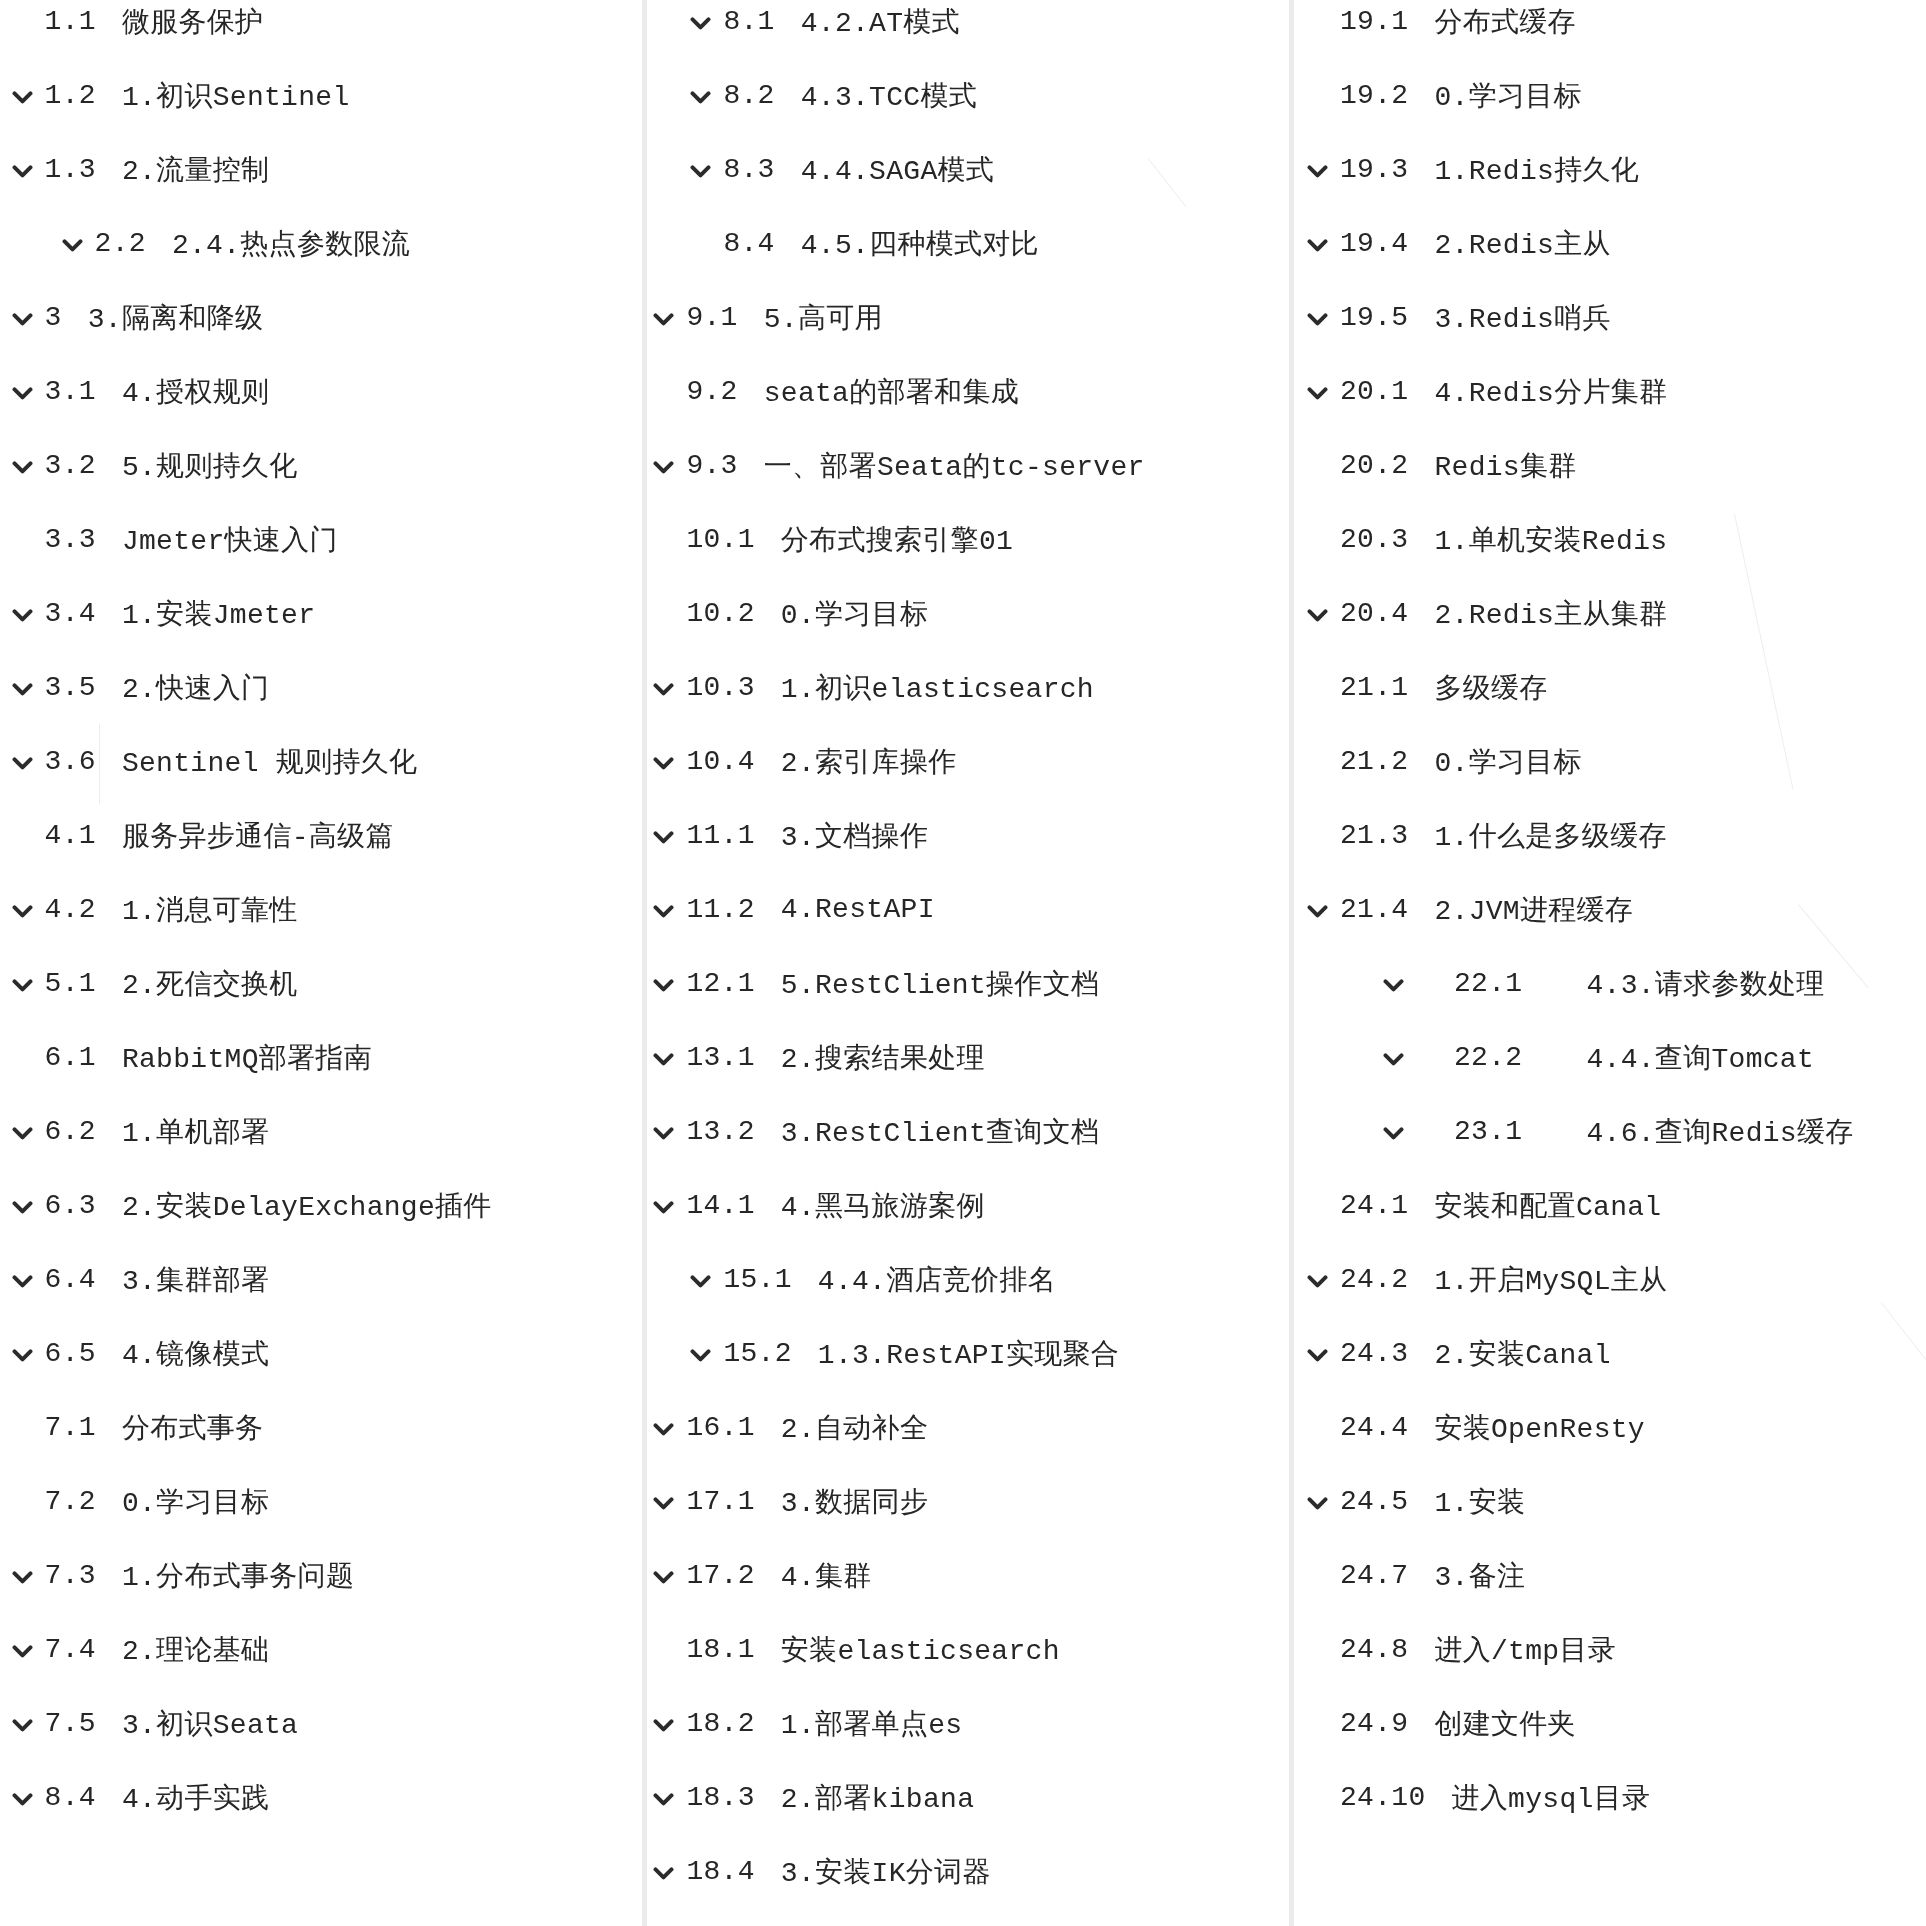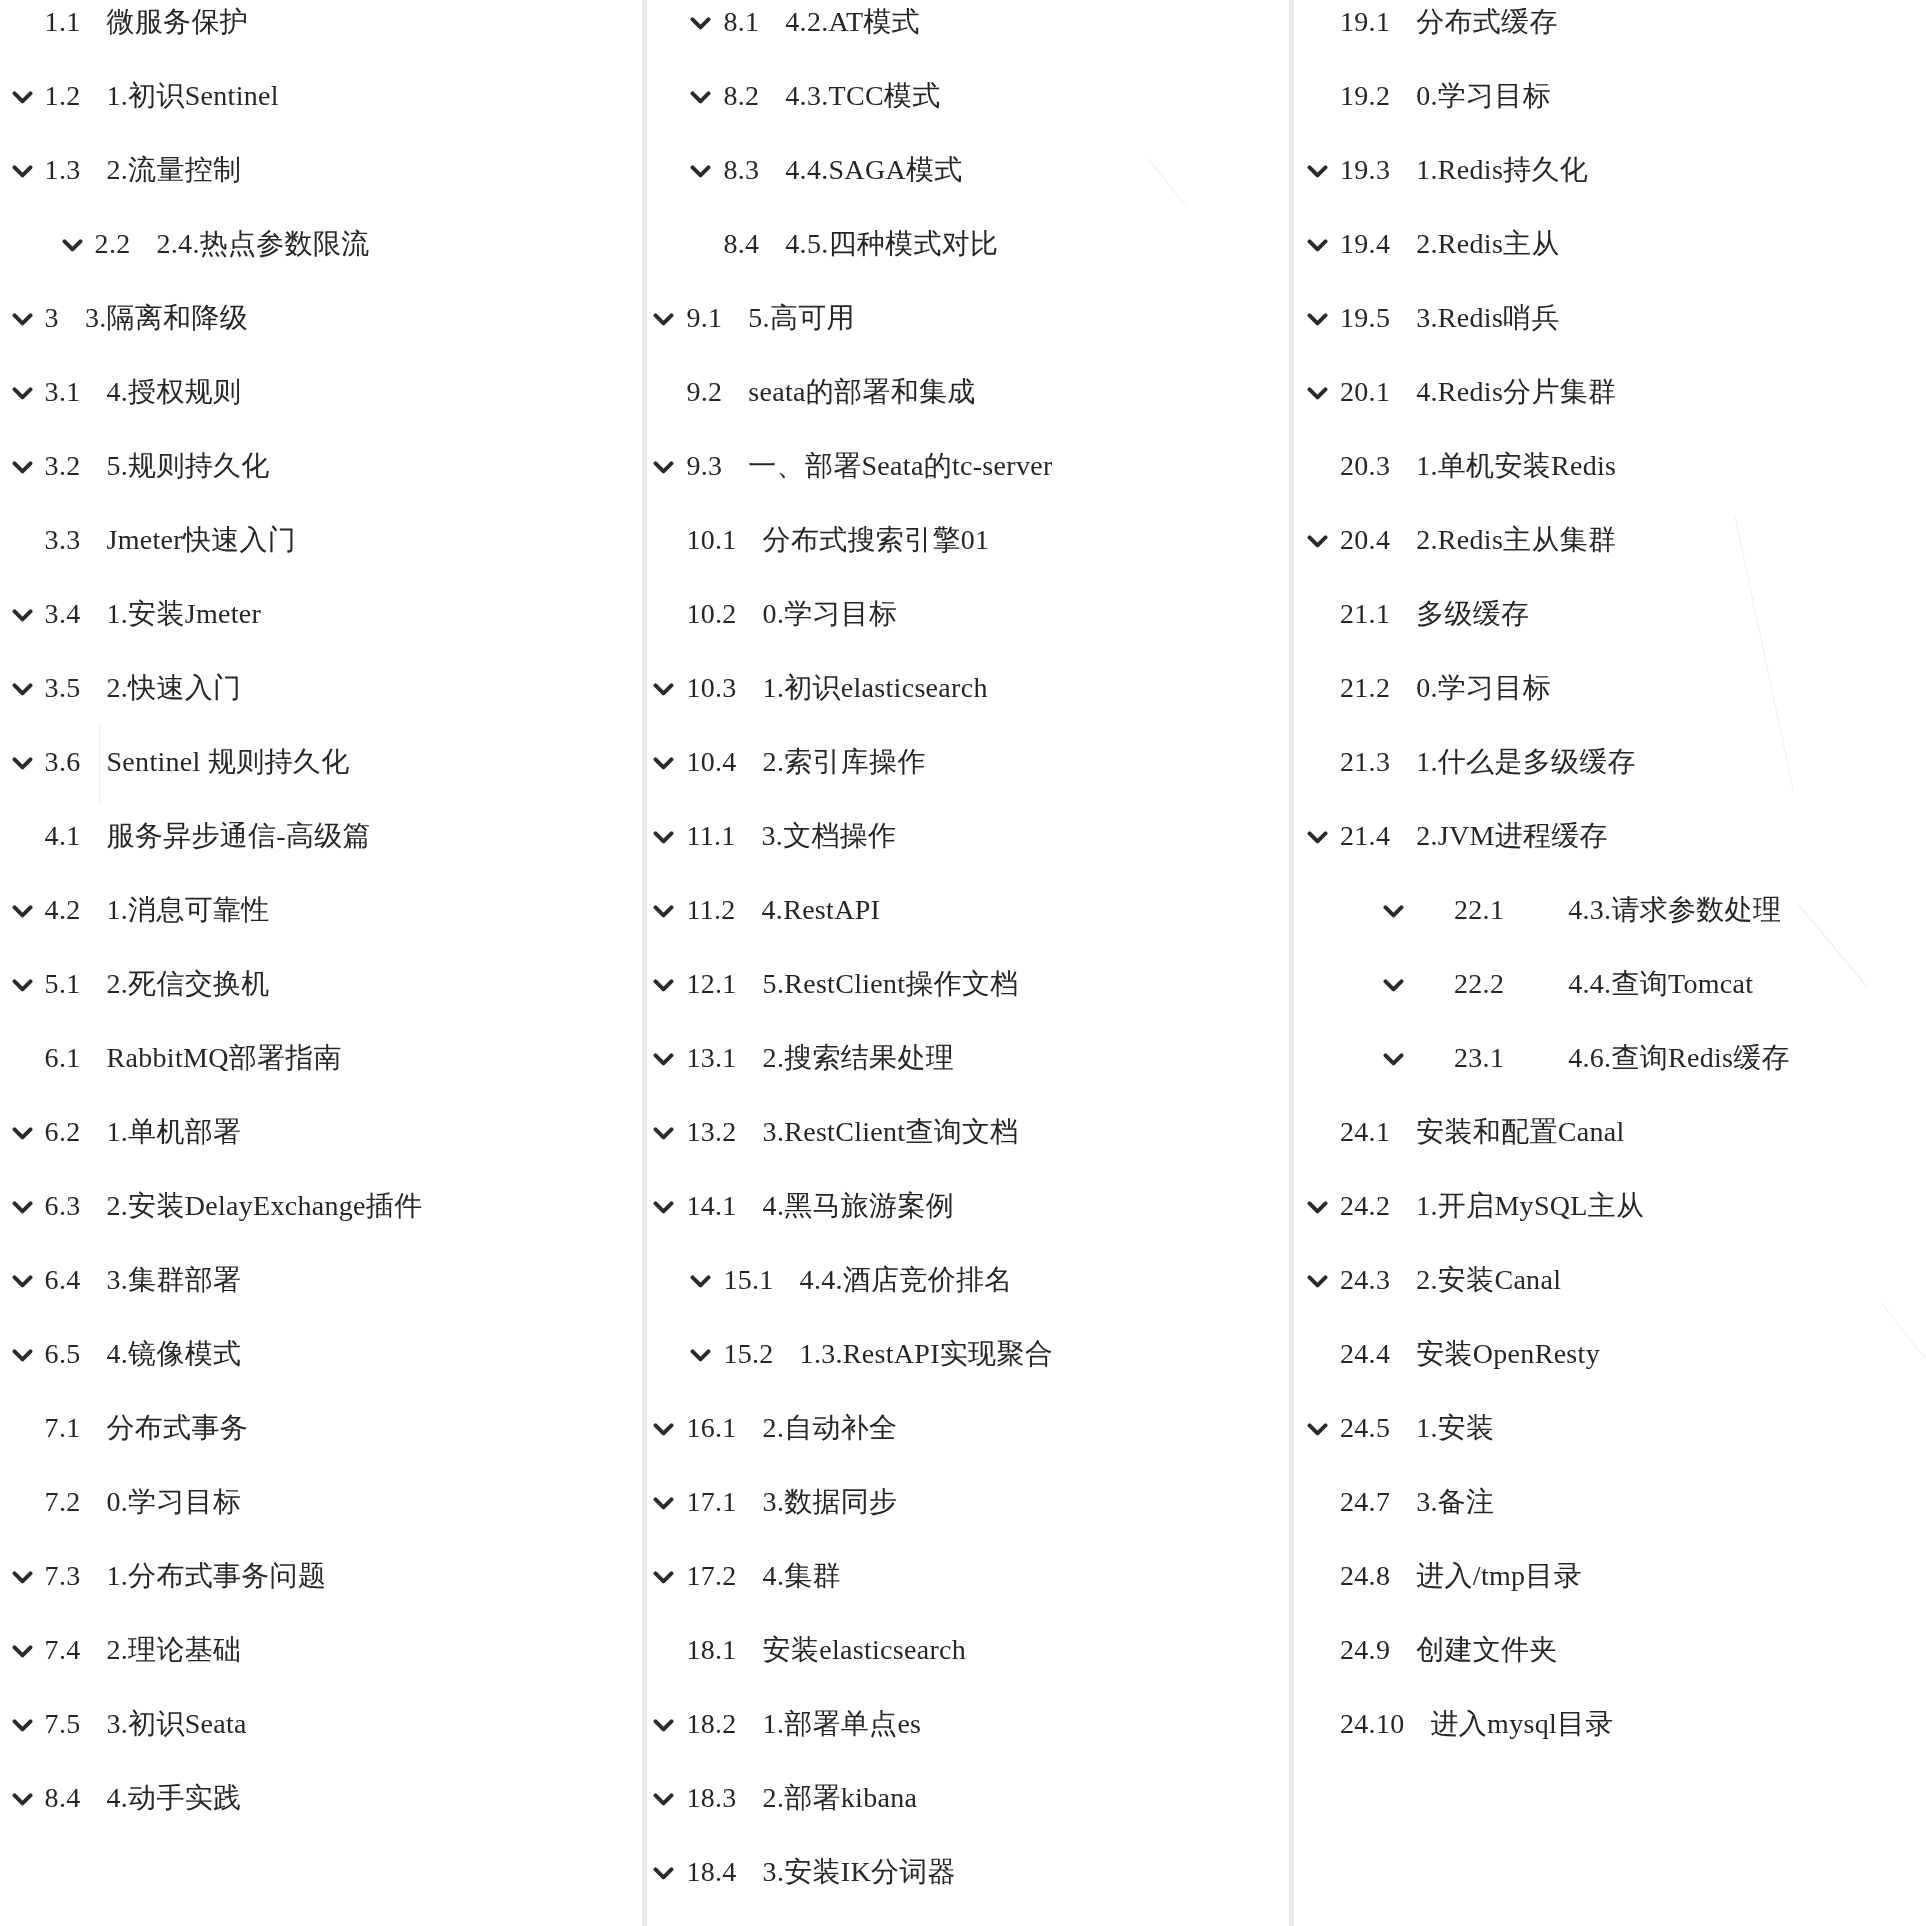--- a/index.html
+++ b/index.html
@@ -7,21 +7,21 @@
     padding: 0;
     background: #ffffff;
     width: 1926px;
     height: 1926px;
     overflow: hidden;
   }
   .stage {
     position: relative;
     width: 1926px;
     height: 1926px;
-    font-family: Liberation Serif, serif;
+    font-family: Liberation Mono, monospace;
     color: #262626;
     background: #ffffff;
   }
   .divider {
     position: absolute;
     top: 0;
     bottom: 0;
     width: 4.5px;
     background: #ebebeb;
   }
@@ -612,20 +612,29 @@
     </span>
     <span class="num">20.1</span>
     <span class="title">4.Redis分片集群</span>
   </div>
       <div class="row">
     <span class="chev hidden">
       <svg viewBox="0 0 34 22" aria-hidden="true">
             <polyline points="4,4 17,17 30,4"></polyline>
           </svg>
     </span>
+    <span class="num">20.2</span>
+    <span class="title">Redis集群</span>
+  </div>
+      <div class="row">
+    <span class="chev hidden">
+      <svg viewBox="0 0 34 22" aria-hidden="true">
+            <polyline points="4,4 17,17 30,4"></polyline>
+          </svg>
+    </span>
     <span class="num">20.3</span>
     <span class="title">1.单机安装Redis</span>
   </div>
       <div class="row">
     <span class="chev">
       <svg viewBox="0 0 34 22" aria-hidden="true">
             <polyline points="4,4 17,17 30,4"></polyline>
           </svg>
     </span>
     <span class="num">20.4</span>

